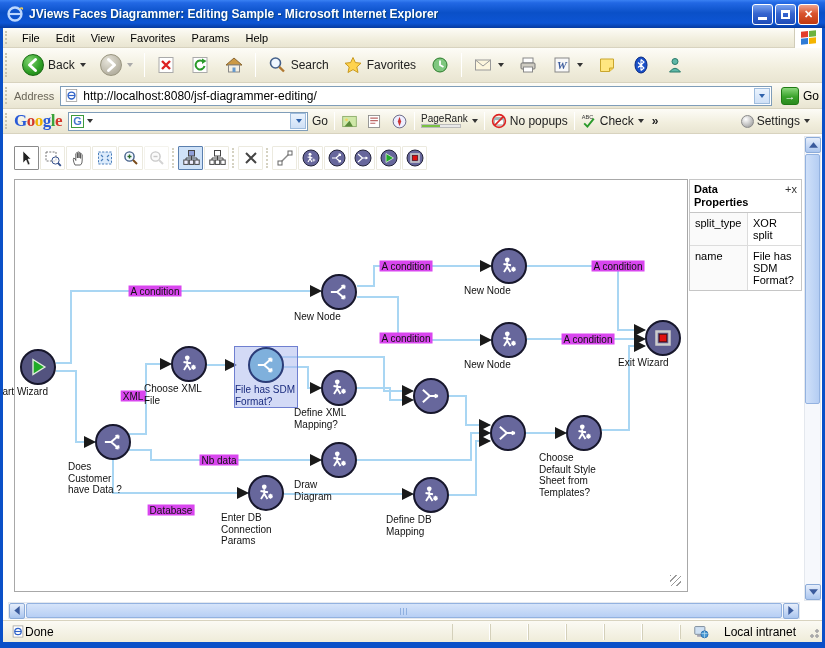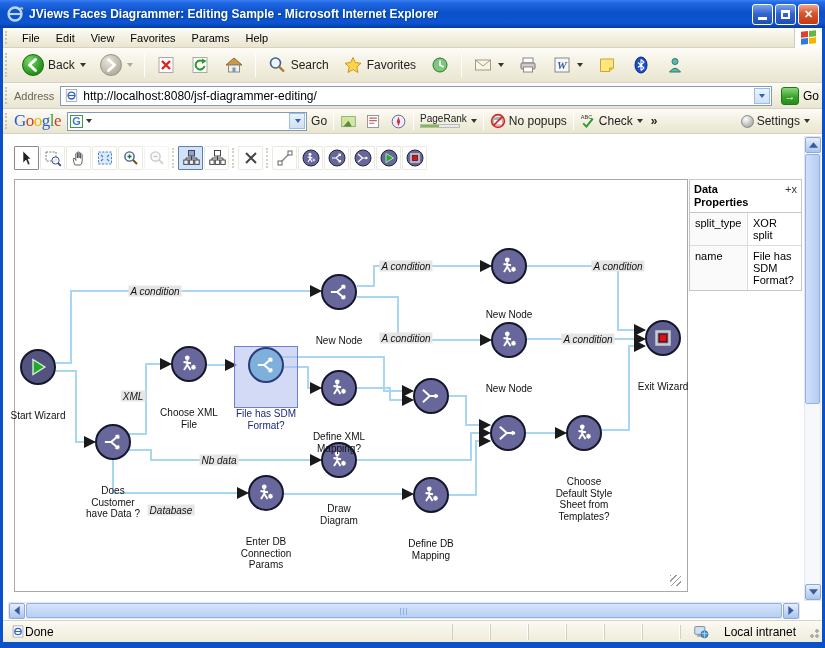--- a/index.html
+++ b/index.html
@@ -47,21 +47,21 @@
   .addr-label { color:#6a665a; margin-right:6px; }
   .addr-input { flex:1; height:20px; background:#fff; border:1px solid #7f9db9; display:flex; align-items:center; padding:0 1px 0 3px; }
   .addr-url { flex:1; font-size:12px; color:#000; white-space:nowrap; overflow:hidden; }
   .addr-drop { width:16px; height:16px; background:linear-gradient(180deg,#eaf3fd,#cfe0f6); border:1px solid #9ebcdd; display:flex; align-items:center; justify-content:center; }
   .addr-drop .caret{border-top-color:#2f62ab;}
   .go-btn { display:flex; align-items:center; gap:4px; margin-left:6px; padding:1px 3px; }
   .go-ic { width:18px; height:18px; border-radius:3px; background:linear-gradient(180deg,#8bd77c,#3aa32c 55%,#2a8a1e); border:1px solid #1f7a14; color:#fff; font-weight:bold; display:flex; align-items:center; justify-content:center; }
   .go-txt { font-size:12px; }
 
   .googlebar { top:109px; height:25px; }
-  .glogo { font-family:"Liberation Serif", serif; font-weight:normal; font-size:17px; letter-spacing:-.5px; margin-right:6px; }
+  .glogo { font-family:"Liberation Serif", serif; font-weight:bold; font-size:17px; letter-spacing:-.5px; margin-right:6px; }
   .gsearch { width:240px; height:19px; background:#fff; border:1px solid #7f9db9; display:flex; align-items:center; padding:0 1px 0 2px; }
   .gsq { width:13px; height:13px; border:1px solid #3c9b3c; color:#4477cc; font-weight:bold; font-size:11px; line-height:11px; text-align:center; margin-right:2px; }
   .gsearch .flex { flex:1; }
   .gsearch .caret { border-top-color:#2f62ab; }
   .gbar-item { display:flex; align-items:center; gap:3px; padding:1px 4px; color:#222; font-size:12px; white-space:nowrap; }
   .gsep { width:1px; height:18px; background:#d8d3bf; border-right:1px solid #fff; margin:0 2px; }
   .pr-wrap { display:flex; flex-direction:column; align-items:flex-start; line-height:10px; }
   .pr-bar { width:40px; height:4px; background:#e8e8e8; border:1px solid #bbb; }
   .pr-bar i { display:block; width:18px; height:2px; background:#7ac143; }
   .gsettings { margin-left:auto; margin-right:8px; }
@@ -77,23 +77,23 @@
   .dtb.disabled { opacity:.55; }
   .dtsep { width:3px; height:20px; border-left:2px dotted #d5d2c2; margin:0 2px; }
 
   .diagram { position:absolute; top:45px; left:11px; width:674px; height:413px; border:1px solid #a8a8a8; background:#fff; }
   .links-svg { position:absolute; left:0; top:0; z-index:1; }
   .sel-box { position:absolute; z-index:2; background:rgba(175,187,238,.55); border:1px solid #6f7fd0; }
   .node { position:absolute; width:36px; height:36px; border-radius:50%; border:2px solid #17172c; background:#67679c; display:flex; align-items:center; justify-content:center; z-index:3; }
   .node.start { background:#53537f; }
   .node.end { background:#5d5d8f; }
   .node.sel { background:#7fb0dc; border-color:#2b3c78; }
-  .nlabel { position:absolute; width:90px; text-align:center; font-size:10px; line-height:11.5px; color:#111; white-space:pre-line; z-index:4;margin-top:24px; }
+  .nlabel { position:absolute; width:90px; text-align:left; font-size:10px; line-height:11.5px; color:#111; white-space:pre-line; z-index:4; }
   .nlabel.in-sel { color:#1a2b7e; width:62px; }
-  .edge-label { position:absolute; transform:translate(-50%,-50%); font-size:10px; font-style:italic; color:#111; background:#e5e5e5; padding:0 2px; white-space:nowrap; z-index:4; }
+  .edge-label { position:absolute; transform:translate(-50%,-50%); font-size:10px; color:#111; background:#d946ef; padding:0 2px; white-space:nowrap; z-index:4; }
   .dgrip { position:absolute; right:6px; bottom:5px; width:11px; height:11px; z-index:5;
     background:repeating-linear-gradient(135deg,#9a9a9a 0 1px,transparent 1px 4px); }
 
   
   .props { position:absolute; top:45px; left:686px; width:113px; border:1px solid #c6c6c6; background:#fff; font-size:11px; }
   .props-head { display:flex; border-bottom:1px solid #c6c6c6; padding:3px 4px; }
   .props-title { font-weight:bold; line-height:13px; white-space:pre-line; }
   .props-ctl { margin-left:auto; color:#333; }
   .prow { display:flex; border-bottom:1px solid #dcdcdc; }
   .prow:last-child { border-bottom:none; }

